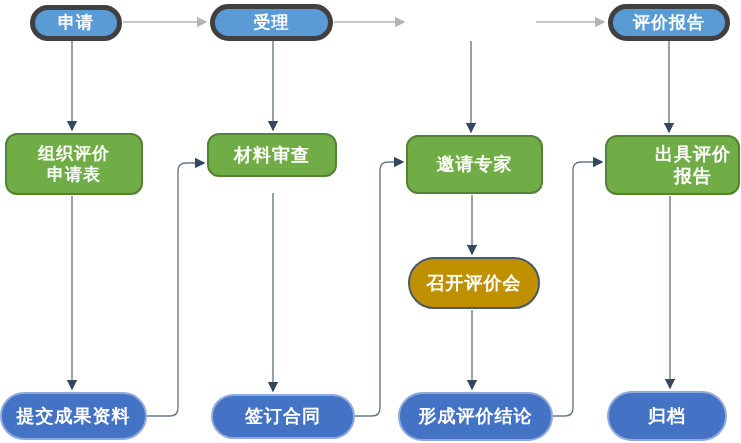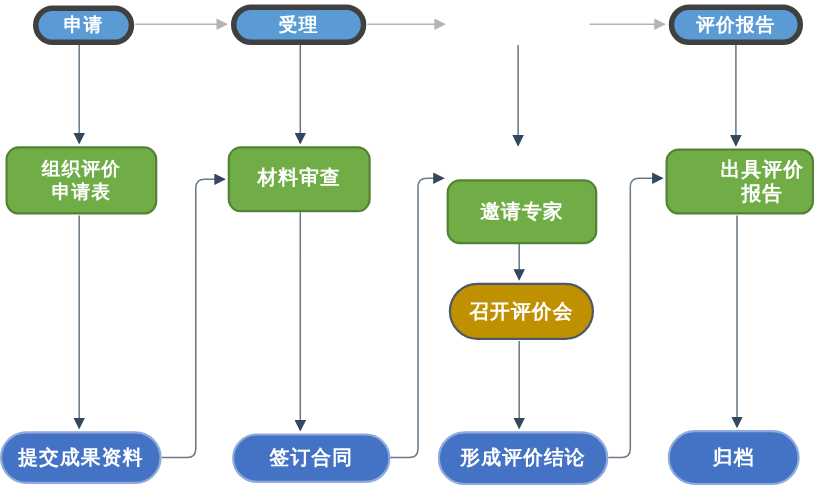--- a/index.html
+++ b/index.html
@@ -66,22 +66,22 @@
     <path d="M349,416 H372 Q380,416 380,408 V170 Q380,162 388,162 H403" stroke="#6A7988" stroke-width="1.4" fill="none" marker-end="url(#ah-dark)"></path>
     <path d="M553,416 H565 Q573,416 573,408 V170 Q573,162 581,162 H602" stroke="#6A7988" stroke-width="1.4" fill="none" marker-end="url(#ah-dark)"></path>
   </svg>
 
   <div class="node pill-blue" style="left:30px;top:5px;width:92px;height:36px;">申请</div>
   <div class="node pill-blue" style="left:210px;top:4px;width:123px;height:37px;">受理</div>
   <div class="node pill-blue" style="left:608px;top:4px;width:122px;height:37px;">评价报告</div>
 
   <div class="node box-green" style="left:5px;top:133px;width:138px;height:62px;font-size:17px;">组织评价
 申请表</div>
-  <div class="node box-green" style="left:207px;top:133px;width:130px;height:60px;font-family:Liberation Mono, monospace;">材料审查</div>
-  <div class="node box-green" style="left:406px;top:135px;width:137px;height:59px;margin-top:28px;">邀请专家</div>
+  <div class="node box-green" style="left:207px;top:133px;width:130px;height:44px;">材料审查</div>
+  <div class="node box-green" style="left:406px;top:135px;width:137px;height:59px;">邀请专家</div>
   <div class="node box-green" style="left:605px;top:135px;width:135px;height:60px;padding-left:41px;">出具评价报告</div>
 
   <div class="node pill-gold" style="left:408px;top:257px;width:132px;height:52px;">召开评价会</div>
 
   <div class="node pill-navy" style="left:0px;top:392px;width:147px;height:48px;">提交成果资料</div>
   <div class="node pill-navy" style="left:211px;top:394px;width:144px;height:45px;">签订合同</div>
   <div class="node pill-navy" style="left:398px;top:392px;width:155px;height:49px;">形成评价结论</div>
   <div class="node pill-navy" style="left:607px;top:391px;width:120px;height:50px;">归档</div>
 
 </div>

